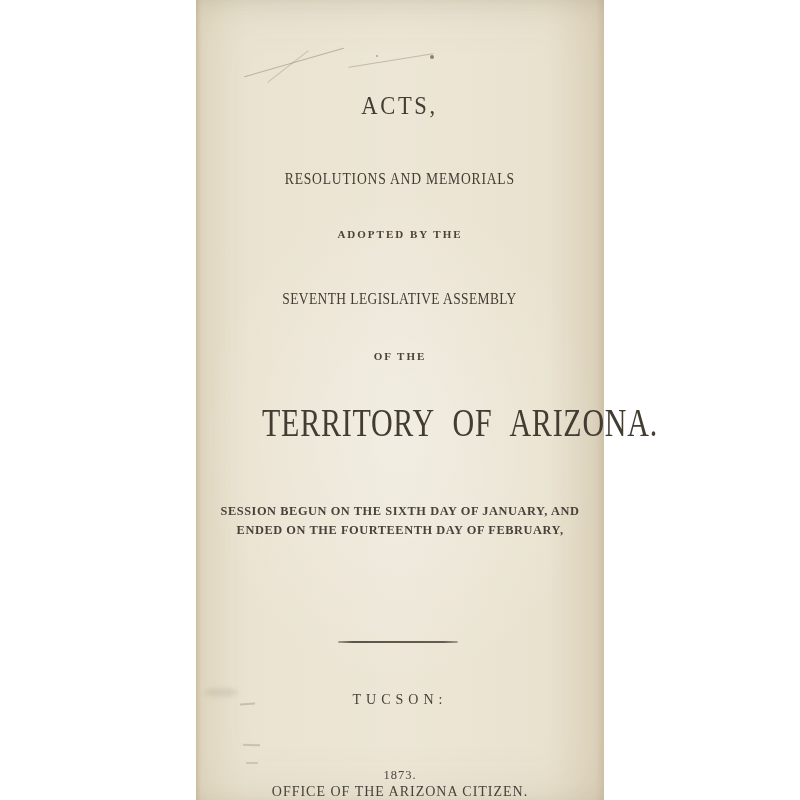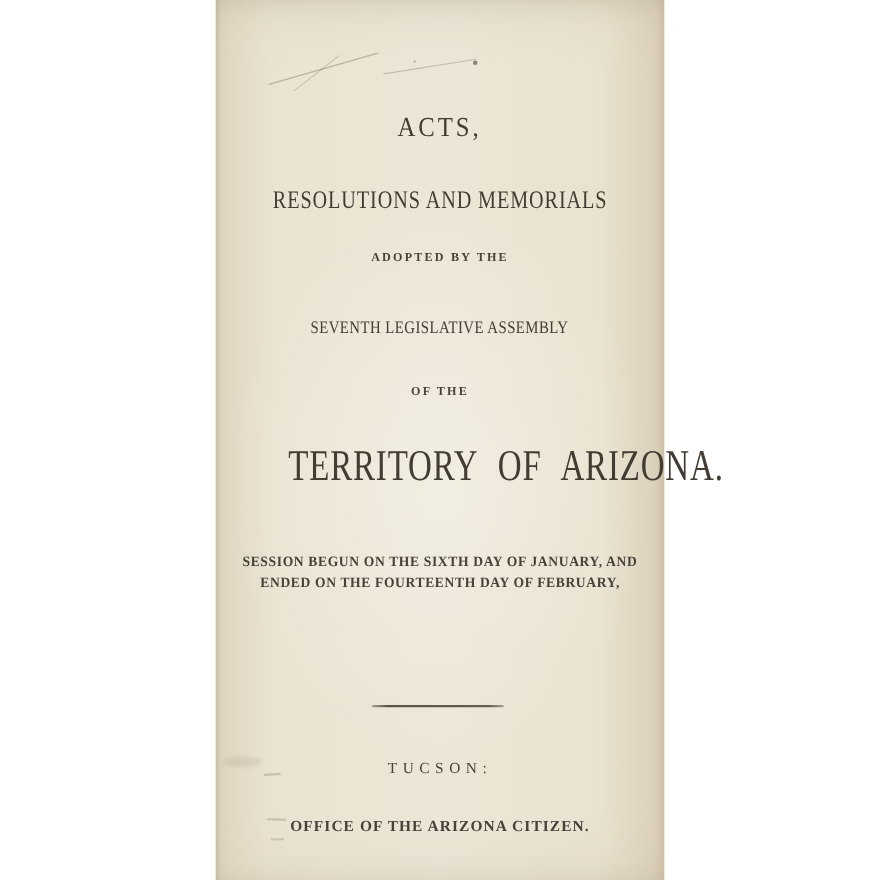--- a/index.html
+++ b/index.html
@@ -35,24 +35,24 @@
   .line {
     position: absolute;
     left: 0;
     right: 0;
     text-align: center;
     color: #433c33;
     white-space: nowrap;
   }
   .line .tx { display: inline-block; transform-origin: 50% 50%; }
 
-  .acts        { top: 103px;  font-size: 25px; letter-spacing: 3px; }
+  .acts        { top: 92px;  font-size: 25px; letter-spacing: 3px; }
   .acts .tx    { transform: scaleX(0.90); }
 
-  .resolutions { top: 169px; font-size: 23px; letter-spacing: 1px; }
+  .resolutions { top: 169px; font-size: 17px; letter-spacing: 1px; }
   .resolutions .tx { transform: scaleX(0.80); }
 
   .smallcaps   { font-size: 11px; font-weight: bold; letter-spacing: 2px; color: #4a4238; }
   .adopted     { top: 228px; }
   .ofthe       { top: 350px; }
 
   .assembly    { top: 290px; font-size: 16px; letter-spacing: 0.5px; }
   .assembly .tx { transform: scaleX(0.84); }
 
   .territory   { top: 399px; font-size: 40px; word-spacing: 14px; letter-spacing: 1px; }
@@ -70,21 +70,21 @@
     left: 142px;
     width: 120px;
     height: 2px;
     border-radius: 1px;
     background: linear-gradient(90deg,
       rgba(84,77,67,0.45) 0%, rgba(64,58,49,0.85) 12%,
       rgba(64,58,49,0.80) 88%, rgba(84,77,67,0.45) 100%);
   }
 
   .tucson  { top: 692px; font-size: 14px; letter-spacing: 5px; color: #48413a; }
-  .office  { top: 744px; font-size: 14px; font-weight: bold; letter-spacing: 1px; color: #48413a; }
+  .office  { top: 784px; font-size: 14px; font-weight: normal; letter-spacing: 1px; color: #48413a; }
   .year    { top: 768px; font-size: 12.5px; letter-spacing: 1px; color: #4c453d; }
 
   
   .mark { position: absolute; pointer-events: none; }
   .scratch-a { left: 46px;  top: 62px;  width: 104px; height: 1px;
                background: rgba(128,116,96,0.45); transform: rotate(-16deg); border-radius: 1px; }
   .scratch-b { left: 66px;  top: 66px;  width: 52px;  height: 1px;
                background: rgba(128,116,96,0.32); transform: rotate(-38deg); border-radius: 1px; }
   .scratch-c { left: 152px; top: 60px;  width: 86px;  height: 1px;
                background: rgba(128,116,96,0.38); transform: rotate(-9deg); border-radius: 1px; }
@@ -149,15 +149,18 @@
     </div>
 
     <div class="rule"></div>
 
     <div class="line tucson">
       <span class="tx">TUCSON:</span>
     </div>
     <div class="line office">
       <span class="tx">OFFICE OF THE ARIZONA CITIZEN.</span>
     </div>
+    <div class="line year">
+      <span class="tx">1873.</span>
+    </div>
 
   </div>
 </div>
 
 </body></html>

